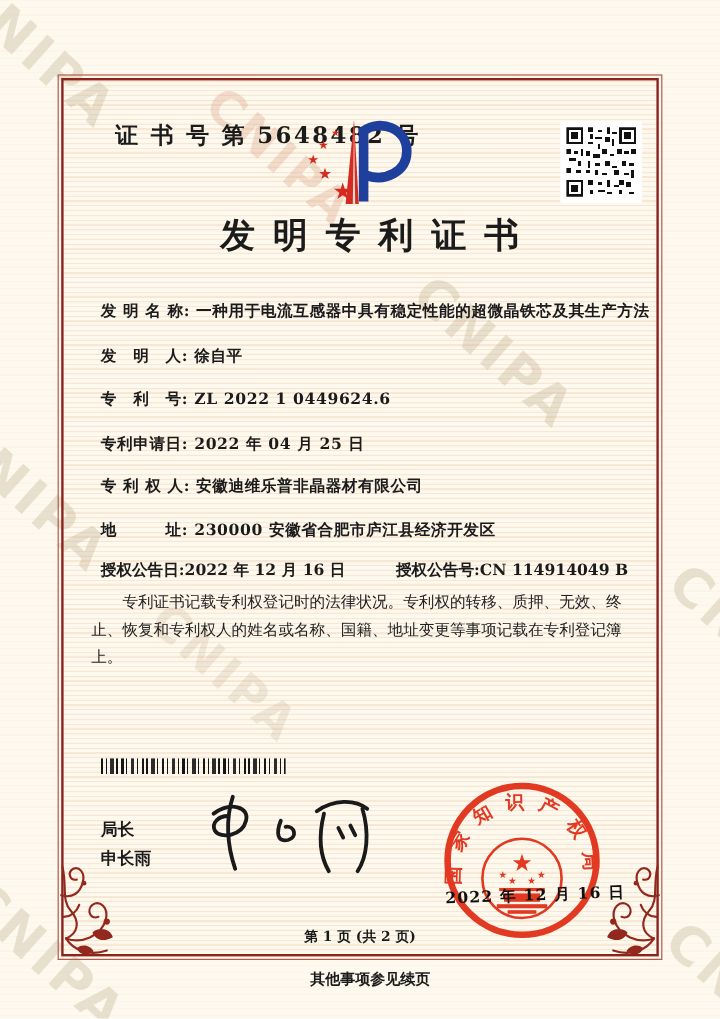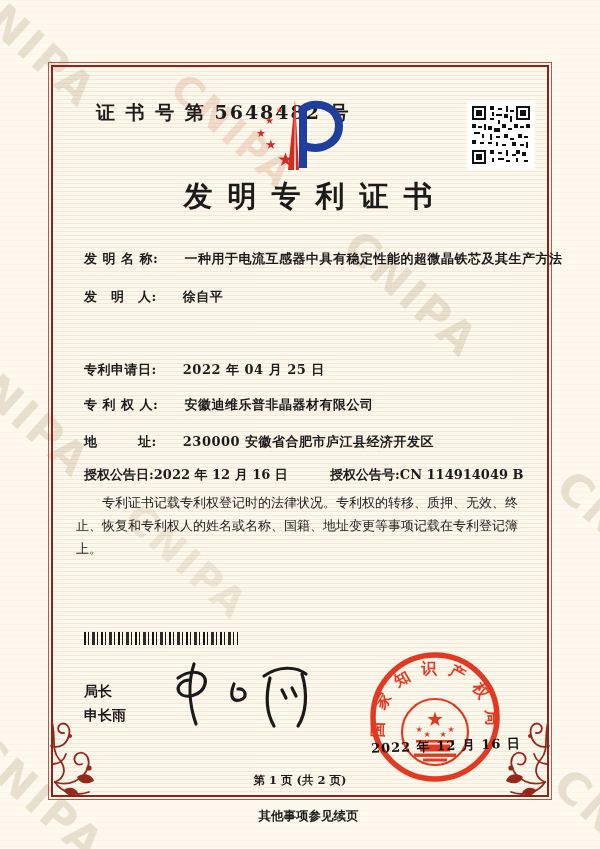--- a/index.html
+++ b/index.html
@@ -32,21 +32,21 @@
   .corner.bl{left:42px;top:706px;}
   .corner.br{left:494px;top:706px;transform:scaleX(-1);}
   .cert-no{position:absolute;left:96px;top:100px;font-size:19px;font-weight:600;letter-spacing:2px;z-index:2;}
   .logo{position:absolute;left:243px;top:96px;width:104px;height:82px;z-index:2;}
   .qr{position:absolute;left:467px;top:101px;width:58px;height:58px;background:#ffffff;padding:5px;z-index:2;}
   .title{
     position:absolute;left:16px;right:0;top:177px;text-align:center;
     font-size:29px;font-weight:700;letter-spacing:15px;text-indent:15px;z-index:2;
   }
   .row{position:absolute;left:84px;width:450px;font-size:13px;font-weight:600;letter-spacing:.5px;z-index:2;white-space:nowrap;}
-  .row .val{margin-left:26px;}
+  .row .val{margin-left:5px;}
   .r0{top:250px}.r1{top:288px}.r2{top:324px}.r3{top:361px}.r4{top:396px}.r5{top:433px}
   .grant-row{position:absolute;left:84px;top:466px;width:440px;font-size:13px;font-weight:600;z-index:2;white-space:nowrap;}
   .grant-no{position:absolute;left:246px;}
   .paras{position:absolute;left:76px;top:492px;width:452px;z-index:2;}
   .paras p{margin:0 0 2px 0;font-size:13px;line-height:1.75;text-indent:2em;font-weight:500;color:#222;}
   .barcode{
     position:absolute;left:84px;top:632px;width:154px;height:13px;z-index:2;
     background:repeating-linear-gradient(90deg,#151515 0 2px,transparent 2px 4px,#151515 4px 5px,transparent 5px 8px,#2b2b2b 8px 11px,transparent 11px 13px,#151515 13px 14px,transparent 14px 17px);
   }
   .signer-title{position:absolute;left:84px;top:683px;font-size:14px;font-weight:700;font-family:"DejaVu Sans","Liberation Sans",sans-serif;z-index:2;}
@@ -135,20 +135,23 @@
     </svg>
   </div>
 
   <div class="title">发明专利证书</div>
 
   <div class="row r0">
     <span class="lbl">发 明 名 称:</span><span class="val">一种用于电流互感器中具有稳定性能的超微晶铁芯及其生产方法</span>
   </div>
   <div class="row r1">
     <span class="lbl">发　明　人:</span><span class="val">徐自平</span>
+  </div>
+  <div class="row r2">
+    <span class="lbl">专　利　号:</span><span class="val">ZL 2022 1 0449624.6</span>
   </div>
   <div class="row r3">
     <span class="lbl">专利申请日:</span><span class="val">2022 年 04 月 25 日</span>
   </div>
   <div class="row r4">
     <span class="lbl">专 利 权 人:</span><span class="val">安徽迪维乐普非晶器材有限公司</span>
   </div>
   <div class="row r5">
     <span class="lbl">地　　　址:</span><span class="val">230000  安徽省合肥市庐江县经济开发区</span>
   </div>

